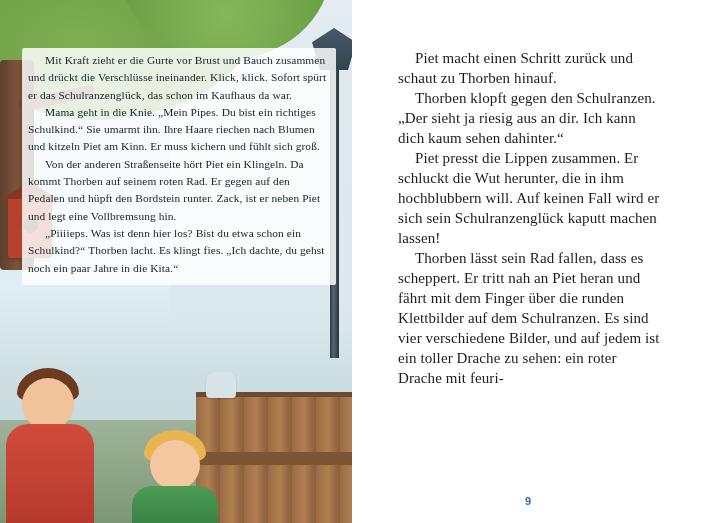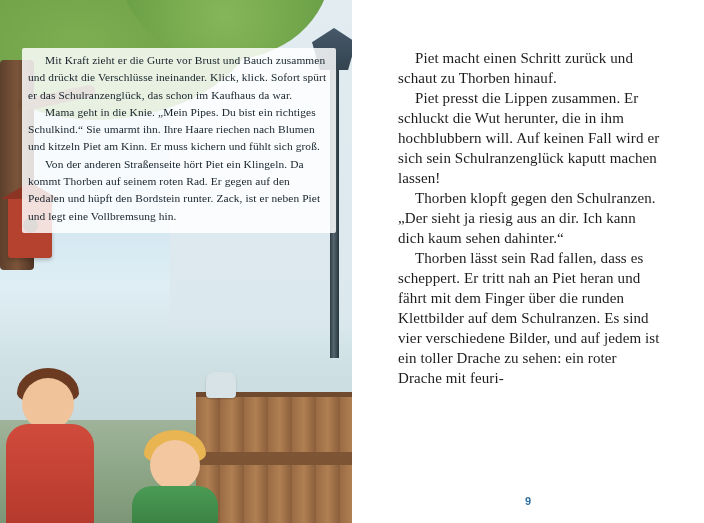--- a/index.html
+++ b/index.html
@@ -231,28 +231,29 @@
     <div class="kid-a-head"></div>
     <div class="kid-a-body"></div>
     <div class="kid-b-hair"></div>
     <div class="kid-b-head"></div>
     <div class="kid-b-body"></div>
 
     <div class="text-overlay left-text">
       <p class="body first">Mit Kraft zieht er die Gurte vor Brust und Bauch zusammen und drückt die Verschlüsse ineinander. Klick, klick. Sofort spürt er das Schulranzenglück, das schon im Kaufhaus da war.</p>
       <p class="body">Mama geht in die Knie. „Mein Pipes. Du bist ein richtiges Schulkind.“ Sie umarmt ihn. Ihre Haare riechen nach Blumen und kitzeln Piet am Kinn. Er muss kichern und fühlt sich groß.</p>
       <p class="body">Von der anderen Straßenseite hört Piet ein Klingeln. Da kommt Thorben auf seinem roten Rad. Er gegen auf den Pedalen und hüpft den Bordstein runter. Zack, ist er neben Piet und legt eine Vollbremsung hin.</p>
+      <p class="body">„Piiiieps. Was ist denn hier los? Bist du etwa schon ein Schulkind?“ Thorben lacht. Es klingt fies. „Ich dachte, du gehst noch ein paar Jahre in die Kita.“</p>
     </div>
   </div>
 
   <div class="gutter"></div>
 
   <div class="page-right">
     <div class="right-col">
       <p class="body">Piet macht einen Schritt zurück und schaut zu Thorben hinauf.</p>
+      <p class="body">Thorben klopft gegen den Schulranzen. „Der sieht ja riesig aus an dir. Ich kann dich kaum sehen dahinter.“</p>
       <p class="body">Piet presst die Lippen zusammen. Er schluckt die Wut herunter, die in ihm hochblubbern will. Auf keinen Fall wird er sich sein Schulranzenglück kaputt machen lassen!</p>
-      <p class="body">Thorben klopft gegen den Schulranzen. „Der sieht ja riesig aus an dir. Ich kann dich kaum sehen dahinter.“</p>
       <p class="body">Thorben lässt sein Rad fallen, dass es scheppert. Er tritt nah an Piet heran und fährt mit dem Finger über die runden Klettbilder auf dem Schulranzen. Es sind vier verschiedene Bilder, und auf jedem ist ein toller Drache zu sehen: ein roter Drache mit feuri-</p>
     </div>
     <div class="page-number">9</div>
   </div>
 
 </div>
 
 </body></html>

